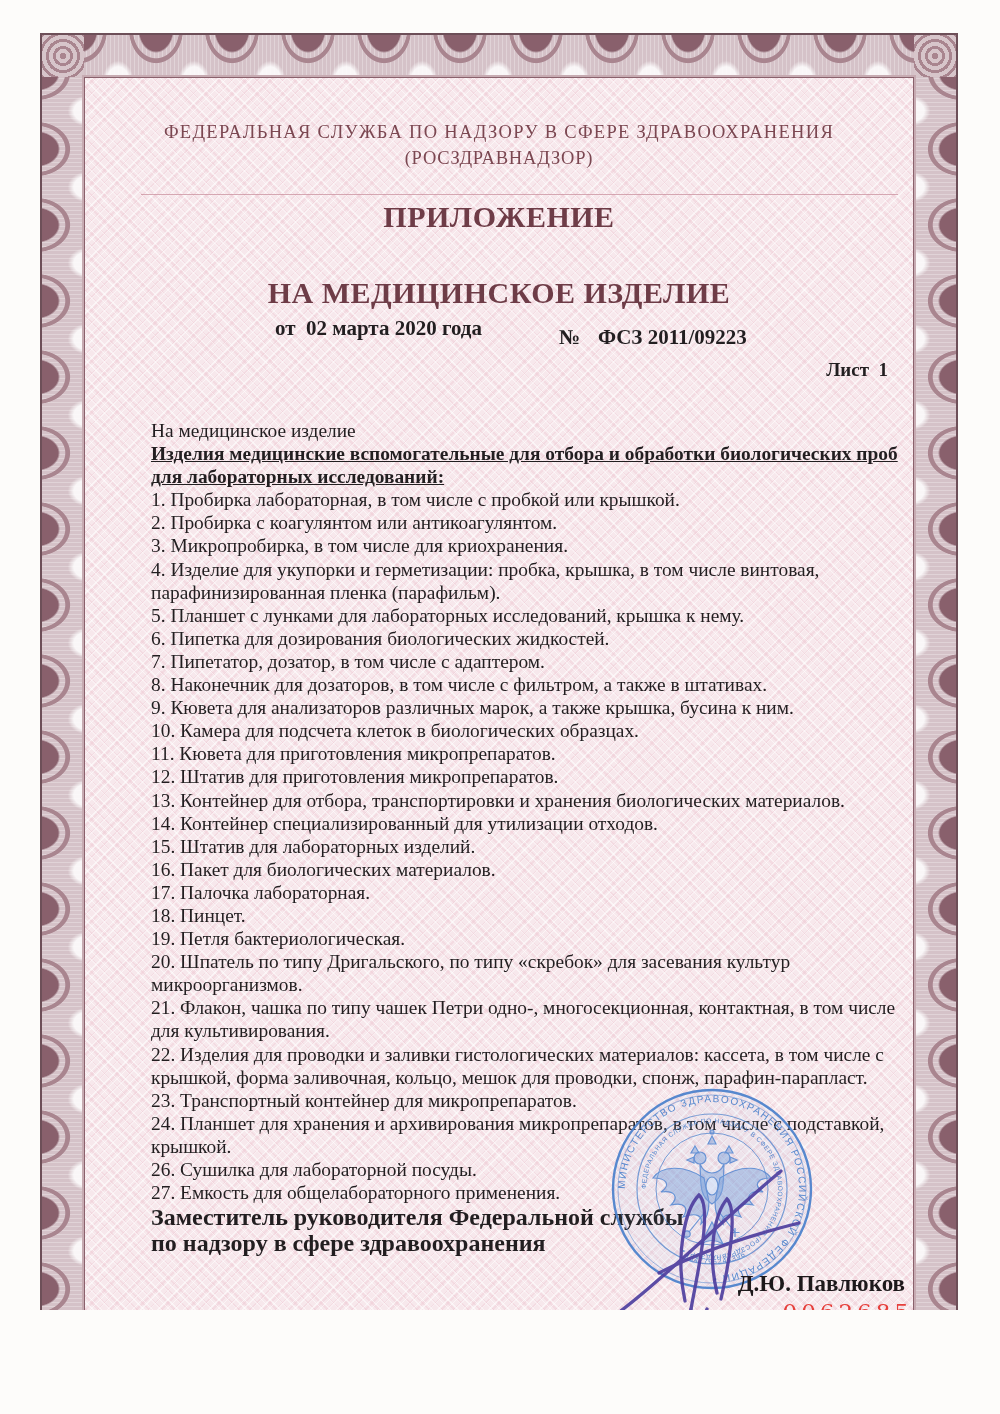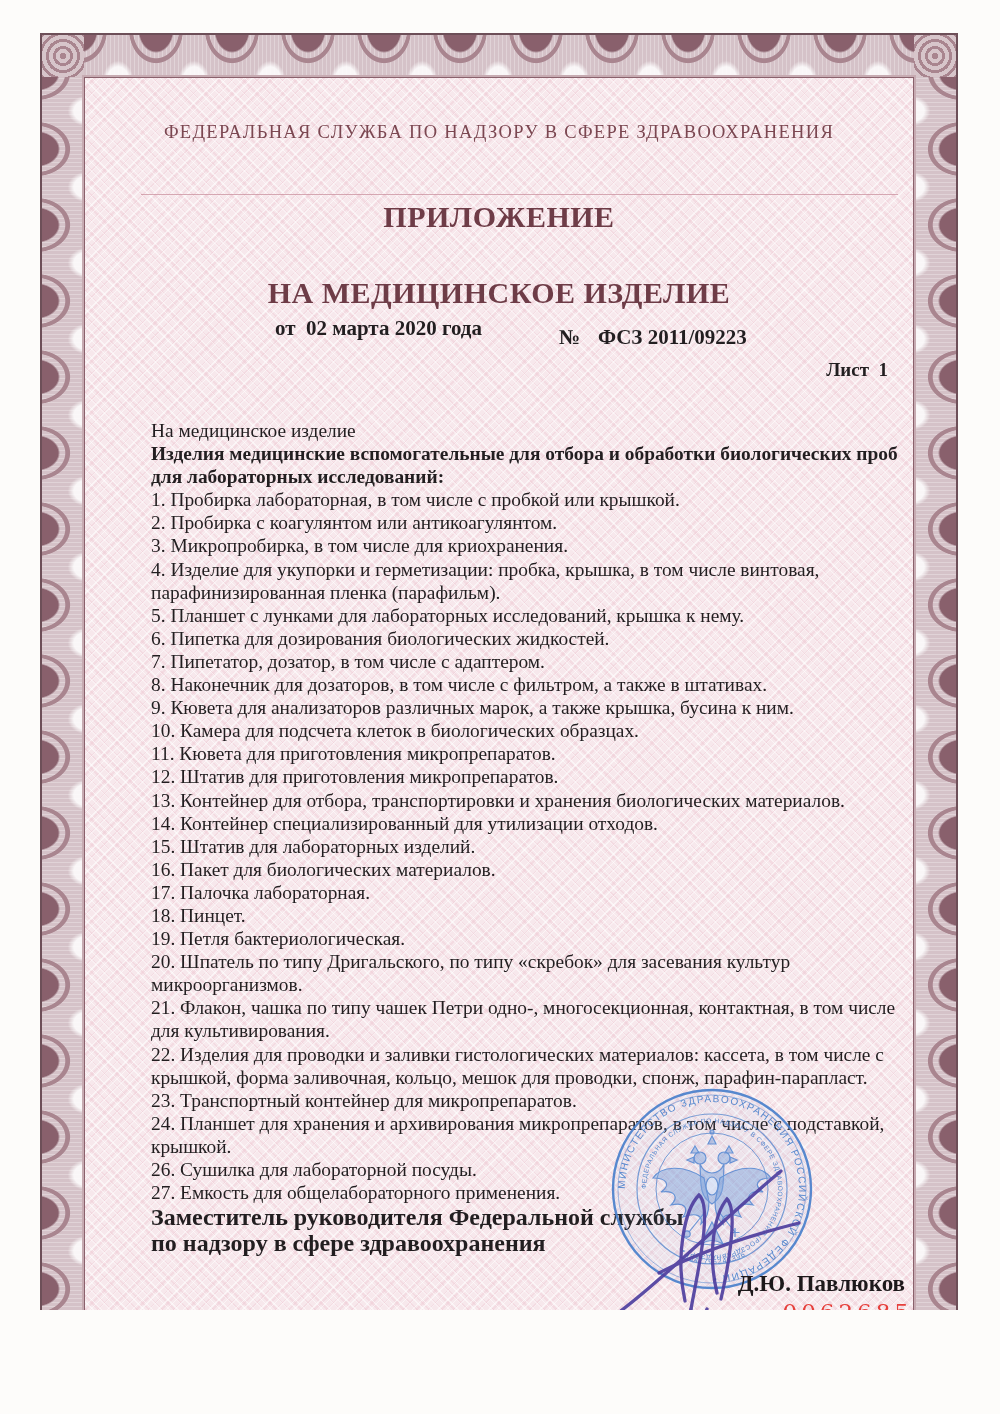--- a/index.html
+++ b/index.html
@@ -77,21 +77,21 @@
     font-size:21px;white-space:pre;}
   .regnum{position:absolute;left:474px;top:247px;color:#221e20;font-weight:700;
     font-size:21px;white-space:pre;}
   .regnum .numval{margin-left:18px;}
   .sheet{position:absolute;right:25px;top:281px;color:#221e20;font-weight:700;
     font-size:19px;white-space:pre;}
   
   .body{position:absolute;left:66px;top:341px;width:760px;color:#221e20;
     font-size:19.4px;line-height:23.1px;}
   .body p{margin:0;}
-  .prodname{font-weight:700;}
+  .prodname{font-weight:700;text-decoration:underline;}
   .sigtitle{font-weight:700;font-size:24px;line-height:25.4px;margin-top:1px;max-width:640px;}
   .signame{position:absolute;right:8px;top:1193px;color:#1d191b;font-weight:700;font-size:23px;}
   .serial{position:absolute;right:0px;top:1221px;color:#e6403c;
     font-family:"DejaVu Serif",serif;font-weight:400;font-size:23px;letter-spacing:4px;}
   
   .stamp{position:absolute;left:524px;top:1008px;opacity:.92;}
   .ink{position:absolute;left:518px;top:1073px;}
 </style>
 </head>
 <body>
@@ -103,20 +103,21 @@
     <div class="band band-left"></div>
     <div class="band band-right"></div>
     <div class="corner tl"></div>
     <div class="corner tr"></div>
     <div class="corner bl"></div>
     <div class="corner br"></div>
 
     <div class="content">
 
       <div class="agency l1">ФЕДЕРАЛЬНАЯ СЛУЖБА ПО НАДЗОРУ В СФЕРЕ ЗДРАВООХРАНЕНИЯ</div>
+      <div class="agency l2">(РОСЗДРАВНАДЗОР)</div>
       <div class="divider"></div>
 
       <div class="title t1">ПРИЛОЖЕНИЕ</div>
       <div class="title t3">НА МЕДИЦИНСКОЕ ИЗДЕЛИЕ</div>
 
       <div class="dateline">от  02 марта 2020 года</div>
       <div class="regnum"><span>№</span><span class="numval">ФСЗ 2011/09223</span></div>
       <div class="sheet">Лист  1</div>
 
       <div class="body">

